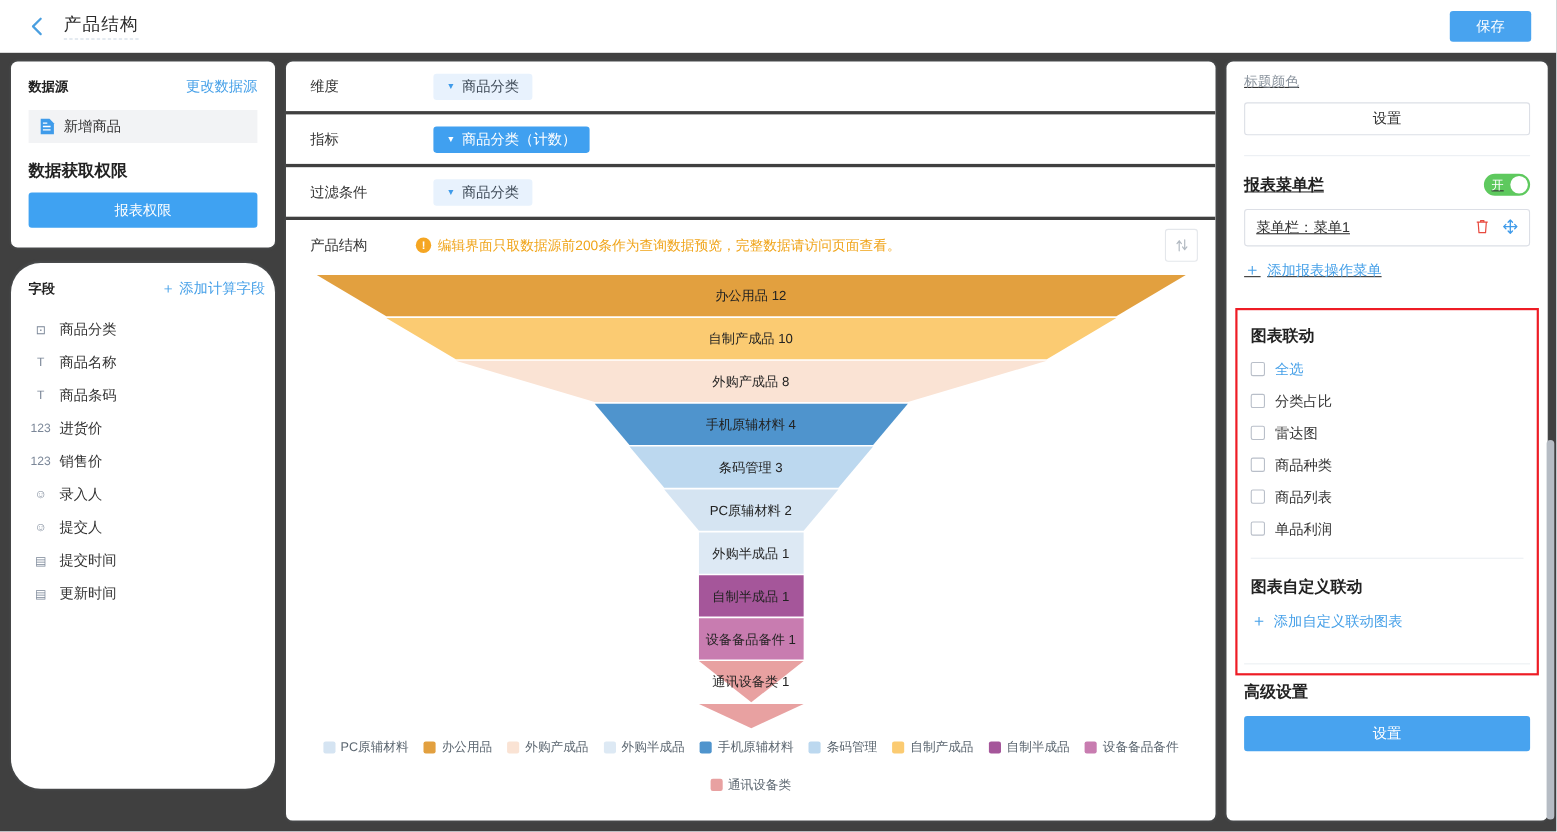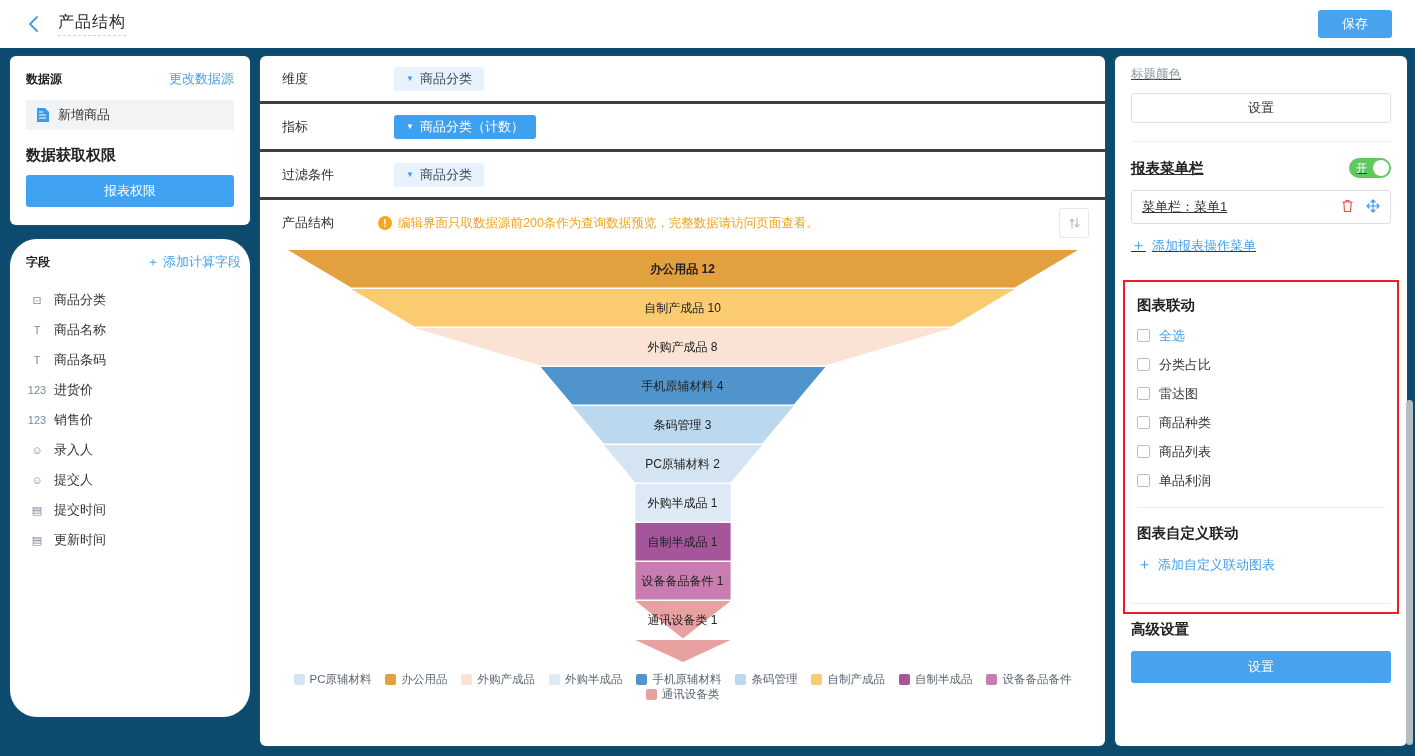--- a/index.html
+++ b/index.html
@@ -4,21 +4,21 @@
 <style>
   * { box-sizing: border-box; margin: 0; padding: 0; }
   html, body {
     width: 1415px; height: 756px;
     font-family: "Liberation Sans", "DejaVu Sans", sans-serif;
     background: #eef4fb;
     overflow: hidden;
     font-size: 13px;
     color: #333;
   }
-  #app { position: relative; width: 1415px; height: 756px; background: #0c4a6e; }
+  #app { position: relative; width: 1415px; height: 756px; background: #404040; }
 
   
   .topbar {
     position: absolute; left: 0; top: 0; width: 1415px; height: 48px;
     background: #ffffff;
     display: flex; align-items: center;
   }
   .back-icon {
     margin-left: 24px; width: 20px; height: 20px;
     display: flex; align-items: center; justify-content: center;
@@ -108,21 +108,21 @@
   }
 
   .funnel-wrap { position: relative; width: 845px; height: 420px; }
   .funnel-svg { position: absolute; left: 0; top: 0; }
   .seg-label {
     position: absolute; width: 100%; text-align: center;
     font-size: 12px; color: #222; pointer-events: none;
   }
   .legend {
     margin-top: 6px; display: flex; flex-wrap: wrap; justify-content: center;
-    padding: 0 18px; gap: 0 14px;
+    padding: 0 18px; gap: 19px 14px;
   }
   .leg-item { display: flex; align-items: center; font-size: 11.5px; color: #5b6670; cursor: pointer; }
   .leg-sw { width: 11px; height: 11px; border-radius: 2px; margin-right: 5px; }
 
   
   .right { position: absolute; left: 1115px; top: 56px; width: 292px; height: 690px;
            background: #fff; border-radius: 6px; box-shadow: 0 0 3px rgba(150,170,190,.18);
            overflow: hidden; text-decoration: underline; }
   .r-pad { padding: 0 16px; }
   .r-small-label { font-size: 12.5px; color: #8b949e; padding-top: 2px; }
@@ -312,21 +312,21 @@
           <polygon points="280.6666666666667,121 565.3333333333333,121 533.75,158.5 312.25,158.5" fill="#4f94cd"></polygon>
           <polygon points="312.25,160 533.75,160 502.16666666666663,197.5 343.83333333333337,197.5" fill="#bcd8ef"></polygon>
           <polygon points="343.83333333333337,199 502.16666666666663,199 470.5833333333333,236.5 375.4166666666667,236.5" fill="#d5e4f2"></polygon>
           <polygon points="375.4166666666667,238 470.5833333333333,238 470.5833333333333,275.5 375.4166666666667,275.5" fill="#dde9f4"></polygon>
           <polygon points="375.4166666666667,277 470.5833333333333,277 470.5833333333333,314.5 375.4166666666667,314.5" fill="#a5569a"></polygon>
           <polygon points="375.4166666666667,316 470.5833333333333,316 470.5833333333333,353.5 375.4166666666667,353.5" fill="#c87cb0"></polygon>
           <polygon points="375.4166666666667,355 470.5833333333333,355 423,392.5 423,392.5" fill="#e8a1a1"></polygon>
           <polygon points="375.4166666666667,394 470.5833333333333,394 423,416" fill="#e8a1a1"></polygon>
         </svg>
       <div id="funnel-labels">
-          <div class="seg-label" style="top: 14.5px; font-weight: bold;">办公用品 12</div>
+          <div class="seg-label" style="top: 14.5px;">办公用品 12</div>
           <div class="seg-label" style="top: 53.5px;">自制产成品 10</div>
           <div class="seg-label" style="top: 92.5px;">外购产成品 8</div>
           <div class="seg-label" style="top: 131.5px;">手机原辅材料 4</div>
           <div class="seg-label" style="top: 170.5px;">条码管理 3</div>
           <div class="seg-label" style="top: 209.5px;">PC原辅材料 2</div>
           <div class="seg-label" style="top: 248.5px;">外购半成品 1</div>
           <div class="seg-label" style="top: 287.5px;">自制半成品 1</div>
           <div class="seg-label" style="top: 326.5px;">设备备品备件 1</div>
           <div class="seg-label" style="top: 365.5px;">通讯设备类 1</div>
         </div>

